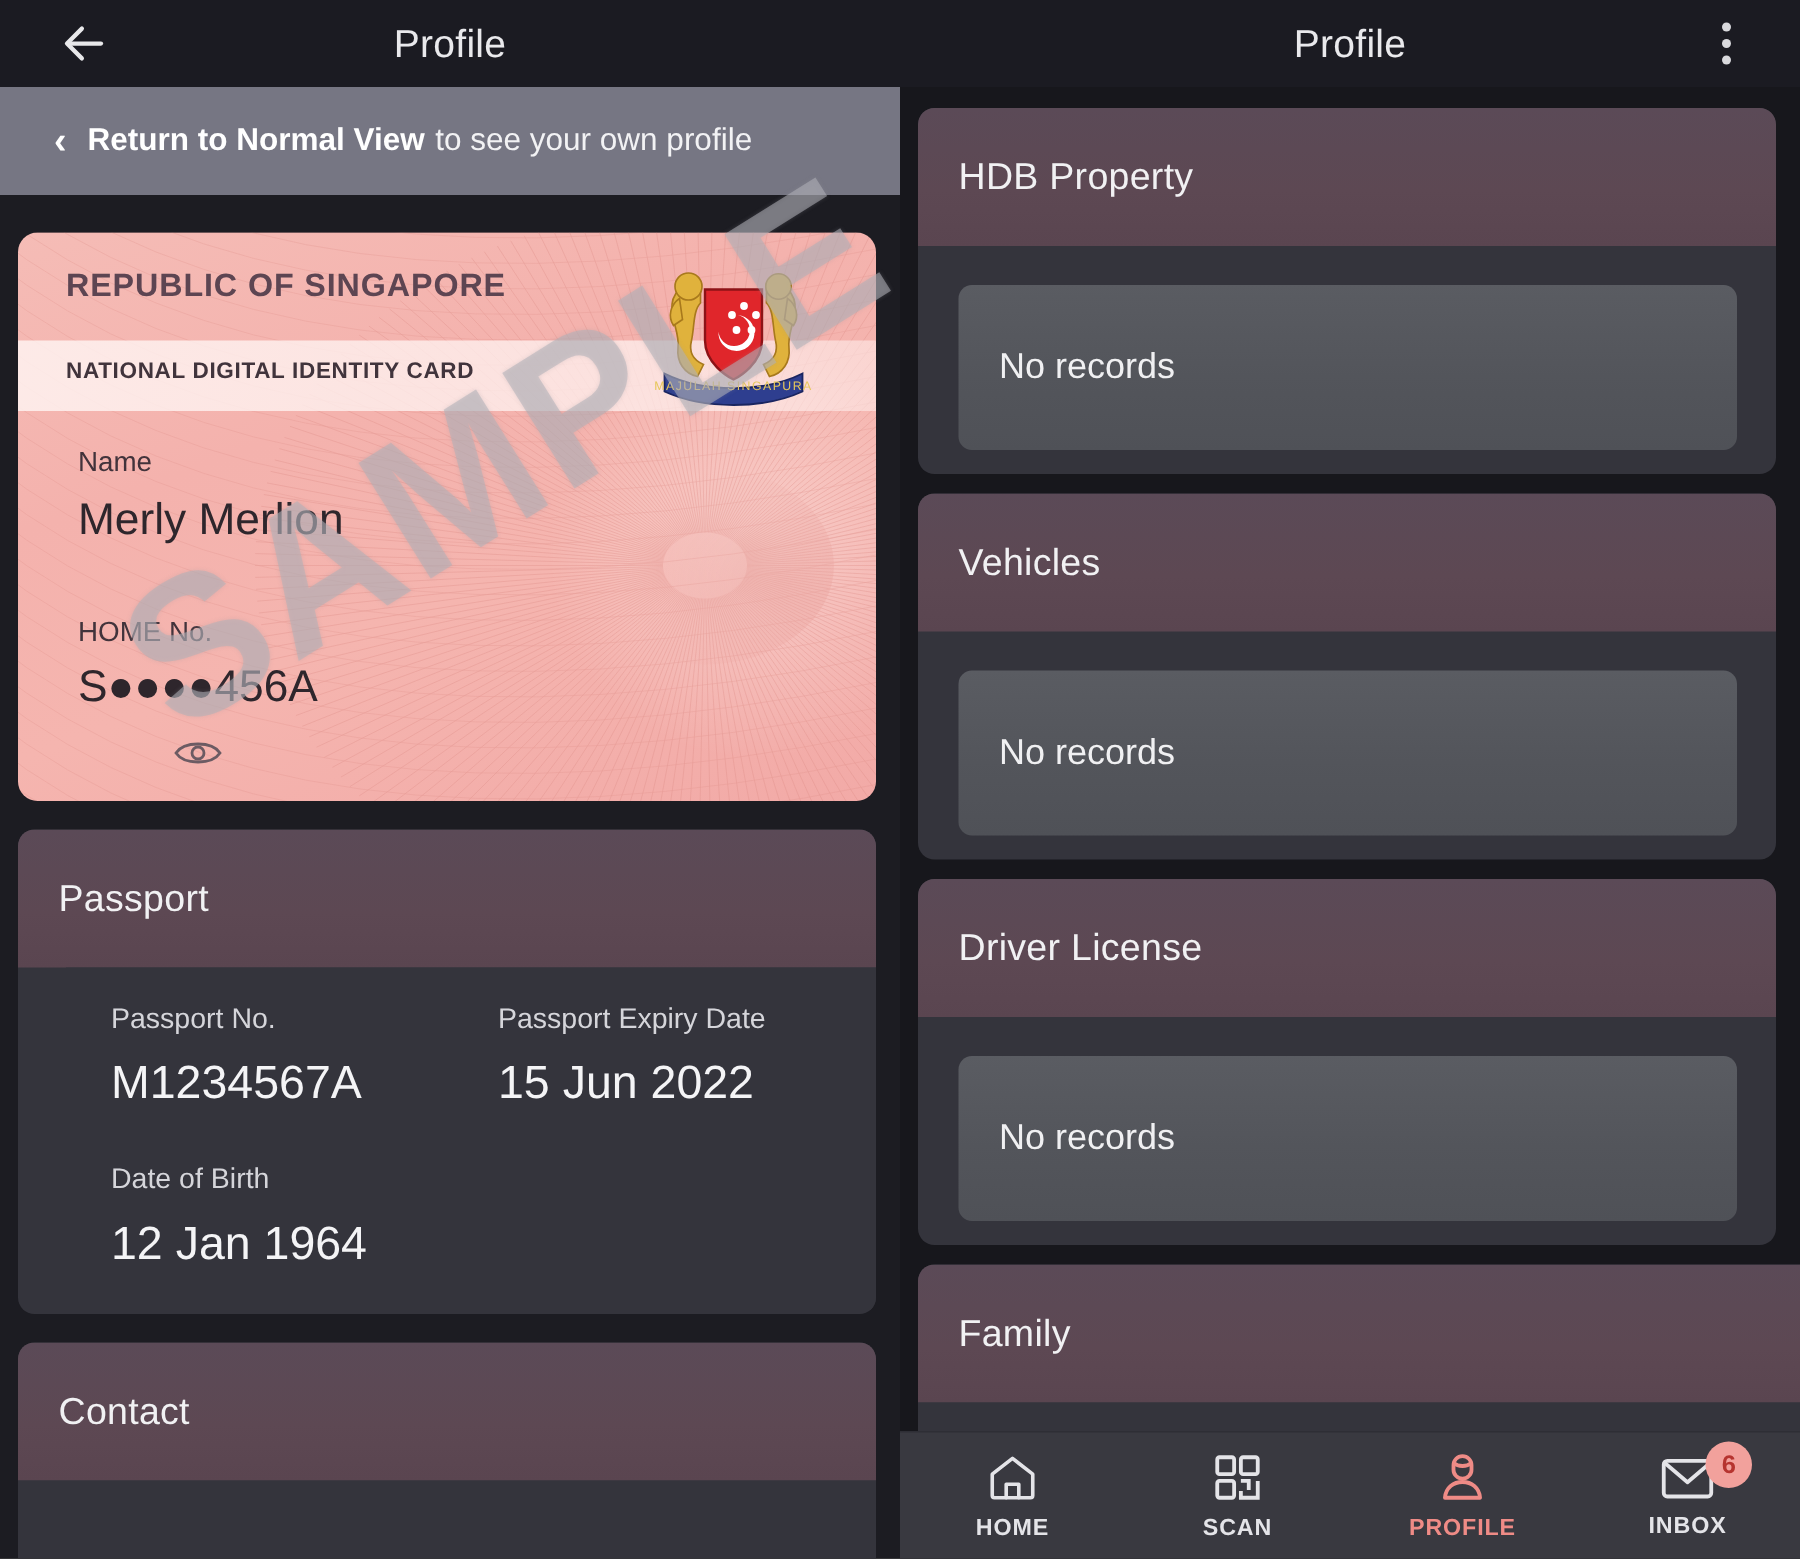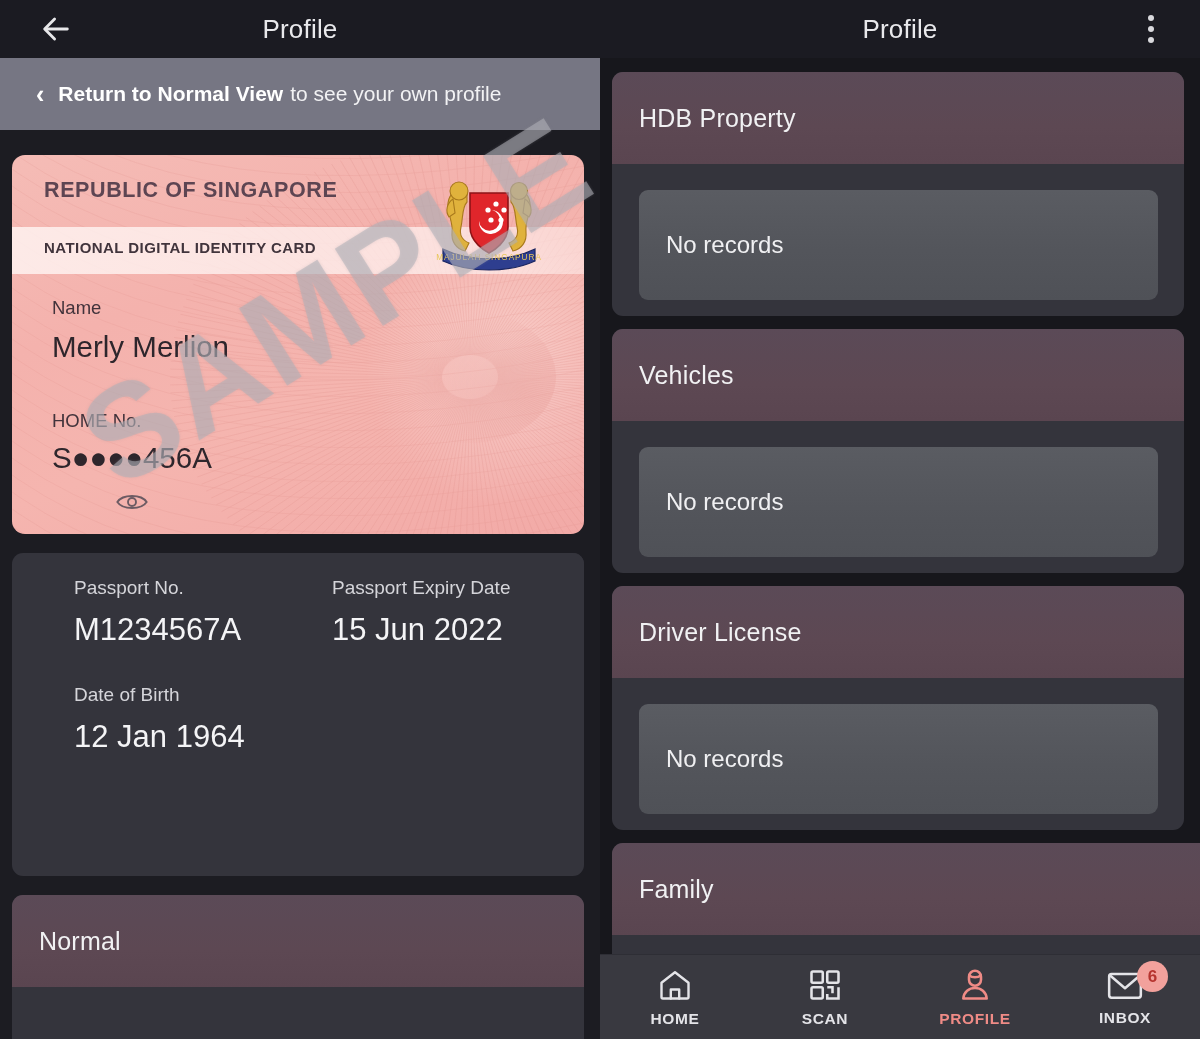--- a/index.html
+++ b/index.html
@@ -401,39 +401,42 @@
       <div style="position:absolute; left:40px; top:286px; display:flex; align-items:center; gap:16px;flex-direction:column;">
         <span class="fld-value" style="position:static;">S●●●●456A</span>
         <svg class="eye" width="32" height="22" viewBox="0 0 24 16" fill="none" stroke="#6c5b63" stroke-width="1.4">
           <path d="M1 8 C5 2 19 2 23 8 C19 14 5 14 1 8 Z"></path>
             <circle cx="12" cy="8" r="3"></circle>
         </svg>
       </div>
     </div>
 
     <div class="sec" style="left:12px; top:495px; width:572px; height:323px;">
+      <div class="sec-head">
+        <span class="sec-title">Passport</span>
+      </div>
       <div class="sec-body p-grid">
         <div>
           <div class="p-lbl">Passport No.</div>
           <div class="p-val">M1234567A</div>
         </div>
         <div class="p-col2">
           <div class="p-lbl">Passport Expiry Date</div>
           <div class="p-val">15 Jun 2022</div>
         </div>
         <div style="margin-top:36px;">
           <div class="p-lbl">Date of Birth</div>
           <div class="p-val">12 Jan 1964</div>
         </div>
       </div>
     </div>
 
     <div class="sec" style="left:12px; top:837px; width:572px; height:160px;">
       <div class="sec-head">
-        <span class="sec-title">Normal</span>
+        <span class="sec-title">Contact</span>
       </div>
       <div class="sec-body" style="height:70px;"></div>
     </div>
 
     <div class="sample-wm">
       <span>SAMPLE</span>
     </div>
   </div>
 
   <div class="pane-right">

